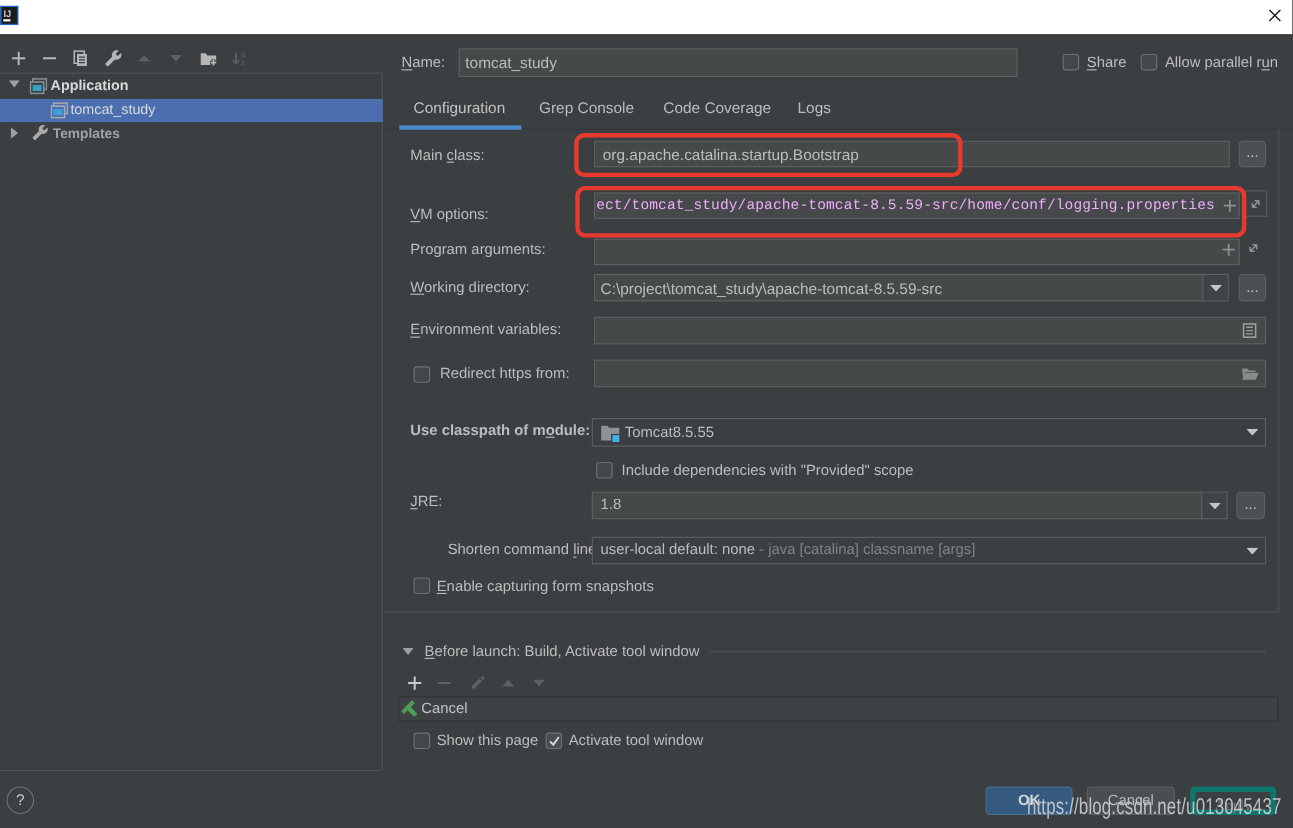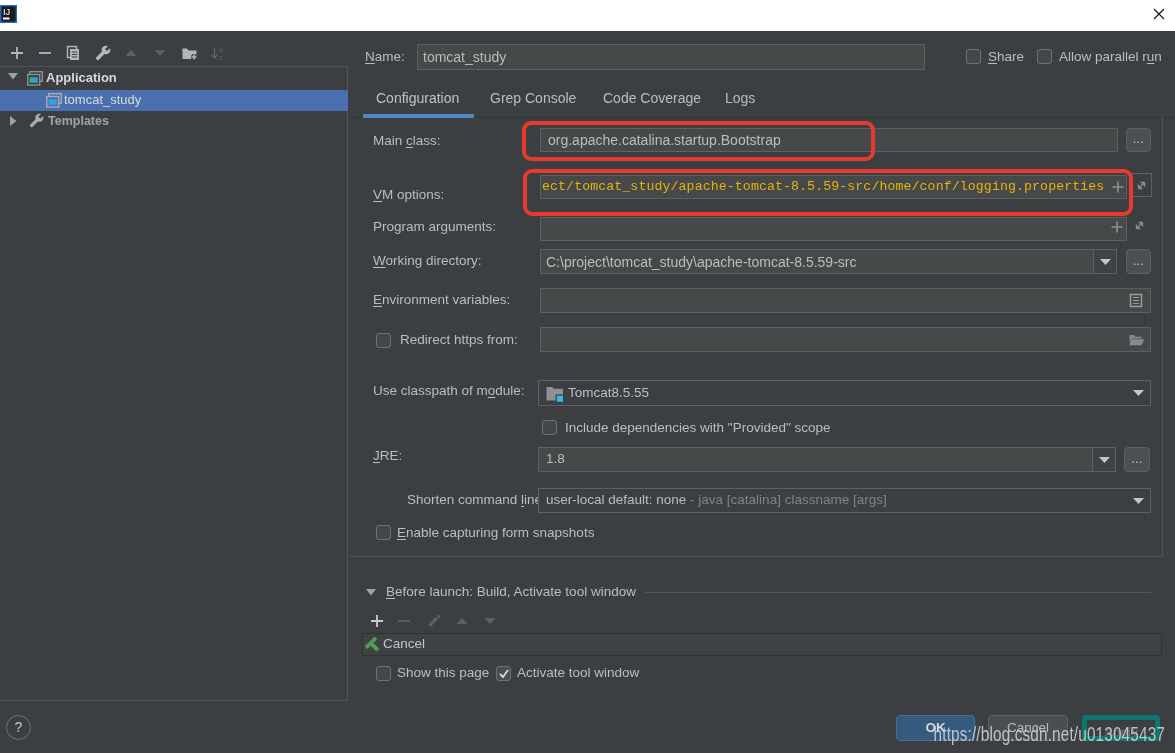--- a/index.html
+++ b/index.html
@@ -115,21 +115,21 @@
 <div class="abs" style="left:349px;top:556px;width:814px;height:1px;background:#515457;"></div>
 
 <div class="lbl" style="left:373px;top:132px;">Main <u>c</u>lass:</div>
 <div class="field" style="left:540px;top:128px;width:578px;height:24px;"></div>
 <div class="ftext" style="left:548px;top:131px;font-size:14px;">org.apache.catalina.startup.Bootstrap</div>
 <div class="btn" style="left:1126px;top:128px;width:25px;height:24px;background:#4c5053;border:1px solid #5e6162;color:#c0c2c4;line-height:20px;">...</div>
 <div class="redbox" style="left:522px;top:121px;width:353px;height:40px;"></div>
 
 <div class="lbl" style="left:373px;top:176px;margin-top:10px;"><u>V</u>M options:</div>
 <div class="field" style="left:540px;top:175px;width:587px;height:24px;"></div>
-<div class="ftext" style="left:542px;top:178px;font-family:'Liberation Mono',monospace;font-size:13.2px;letter-spacing:0.12px;color:#eab308;">ect/tomcat_study/apache-tomcat-8.5.59-src/home/conf/logging.properties</div>
+<div class="ftext" style="left:542px;top:178px;font-family:'Liberation Mono',monospace;font-size:13.2px;letter-spacing:0.12px;color:#f0abfc;">ect/tomcat_study/apache-tomcat-8.5.59-src/home/conf/logging.properties</div>
 <svg class="abs" style="left:1111px;top:180px;z-index:41" width="14" height="14" viewBox="0 0 14 14">
     <path d="M7 1.5v11M1.5 7h11" stroke="#8d9193" stroke-width="1.6"></path>
   </svg>
 <div class="combo" style="left:1130px;top:173px;width:22px;height:24px;"></div>
 <svg class="abs" style="left:1134px;top:178px;z-index:41" width="15" height="15" viewBox="0 0 15 15">
     <path d="M4.5 10.5L10.5 4.5M10.5 4.5h-4M10.5 4.5v4M4.5 10.5h4M4.5 10.5v-4" stroke="#8d9193" stroke-width="1.4" fill="none"></path>
   </svg>
 <div class="redbox" style="left:523px;top:169px;width:610px;height:47px;"></div>
 
 <div class="lbl" style="left:373px;top:218px;">Program ar<u>g</u>uments:</div>
@@ -159,21 +159,21 @@
 </svg>
 
 <div class="cb" style="left:376px;top:333px;"></div>
 <div class="lbl" style="left:400px;top:331px;">Redirect https from:</div>
 <div class="field" style="left:540px;top:327px;width:611px;height:25px;"></div>
 <svg class="abs" style="left:1128px;top:333px" width="17" height="13" viewBox="0 0 17 13">
   <path d="M1.2 2 h4.6 l1.6 1.8 h6 v1.7 h-9.2 l-2.1 6z" fill="#868b8e"></path>
   <polygon points="4,6.2 16.2,6.2 13.6,12.2 1.3,12.2" fill="#868b8e"></polygon>
 </svg>
 
-<div class="lbl" style="left:373px;top:382px;">Use classpath of m<u>o</u>dule:</div>
+<div class="lbl" style="left:373px;top:382px;font-weight:bold;">Use classpath of m<u>o</u>dule:</div>
 <div class="combo" style="left:538px;top:380px;width:613px;height:26px;"></div>
 <svg class="abs" style="left:546px;top:386px" width="18" height="17" viewBox="0 0 18 17">
   <path d="M0.5 1h5.6l1.7 1.8h9.2v11.7H0.5z" fill="#8c9297"></path>
   <rect x="9.6" y="8.4" width="8" height="8" fill="#3c3f41"></rect>
   <rect x="10.8" y="9.6" width="6.2" height="6.2" fill="#3db3ea"></rect>
 </svg>
 <div class="ftext" style="left:568px;top:384px;">Tomcat8.5.55</div>
 <svg class="abs" style="left:1133px;top:390px" width="11" height="6" viewBox="0 0 11 6">
     <polygon points="0,0 11,0 5.5,6" fill="#c4c7c9"></polygon>
   </svg>

